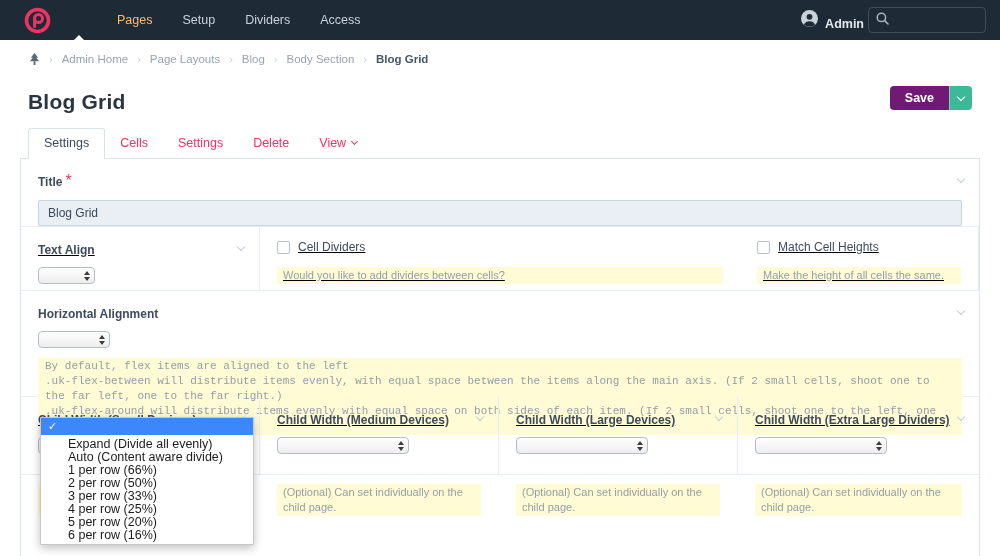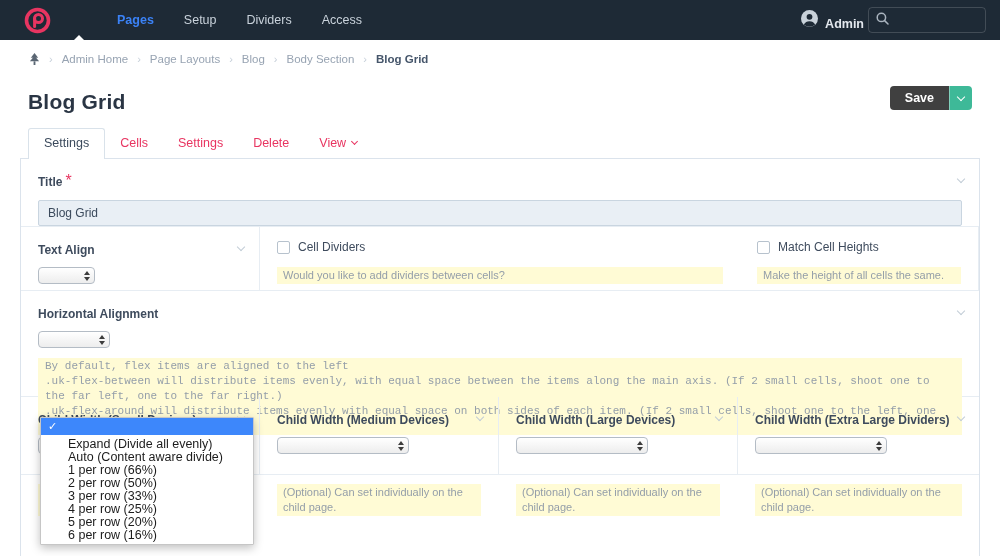--- a/index.html
+++ b/index.html
@@ -4,42 +4,42 @@
 <style>
   * { box-sizing: border-box; margin: 0; padding: 0; }
   html,body { width:1000px; height:556px; overflow:hidden; }
   body { font-family:"Liberation Sans", sans-serif; background:#fff; position:relative; }
 
   
   .navbar { height:40px; background:#1e2a36; display:flex; align-items:center; padding:0 14px; position:relative; }
   .logo { width:27px; height:27px; margin-left:10px; flex:0 0 auto; }
   .nav-items { display:flex; align-items:center; margin-left:26px; gap:30px; }
   .nav-item { font-size:12.5px; color:#c9d2db; cursor:pointer; }
-  .nav-item.active { color:#3b82f6; font-weight:bold; position:relative;padding-left:40px; }
+  .nav-item.active { color:#fdba74; font-weight:normal; position:relative;padding-left:40px; }
   .nav-notch { position:absolute; bottom:0; left:74px; width:0; height:0;
     border-left:5px solid transparent; border-right:5px solid transparent; border-bottom:5px solid #fff; }
   .nav-right { margin-left:auto; display:flex; align-items:center; }
   .user { display:flex; align-items:flex-end; gap:7px; margin-right:4px; }
   .user-label { font-size:12.5px; font-weight:bold; color:#e3e8ee; }
   .searchbox { width:118px; height:26px; border:1px solid rgba(255,255,255,0.16); border-radius:4px;
     display:flex; align-items:center; padding:0 7px; }
   .searchbox input { background:transparent; border:none; outline:none; color:#dfe5eb; font-size:12px; width:86px; margin-left:6px; }
 
   
   .breadcrumbbar { height:38px; display:flex; align-items:center; padding-left:29px; font-size:11.5px; color:#97a3b2; }
   .crumb { cursor:pointer; }
   .crumb-sep { color:#c6cfd9; margin:0 9px; font-size:11px; }
   .crumb.current { color:#46566b; font-weight:bold; cursor:default; }
   .tree-icon { margin-right:0; display:inline-flex; }
 
   
   .pagehead { padding:12px 28px 0; position:relative; }
   .page-title { font-size:21px; font-weight:bold; color:#2a3544; letter-spacing:.2px; }
   .save-group { position:absolute; right:28px; top:8px; display:flex; height:24px; border-radius:4px; overflow:hidden; cursor:pointer; }
-  .save-main { background:#404040; color:#fff; font-size:12.5px; font-weight:bold; padding:5px 15px; }
+  .save-main { background:#701a75; color:#fff; font-size:12.5px; font-weight:bold; padding:5px 15px; }
   .save-caret { background:#3eb998; width:23px; border-left:1px solid rgba(255,255,255,0.35); display:flex; align-items:center; justify-content:center; }
 
   
   .tabs { display:flex; margin:14px 0 0 28px; position:relative; z-index:3; }
   .tab { font-size:12.5px; color:#e83561; padding:7px 15px 8px; cursor:pointer; display:flex; align-items:center; gap:6px; }
   .tab.active { color:#3b4a5c; background:#fff; border:1px solid #d9e2ea; border-bottom:none; border-radius:3px 3px 0 0; margin-bottom:-1px; padding-bottom:9px; }
 
   
   .panel { margin:0 20px; border:1px solid #dbe3ec; border-bottom:none; background:#fff; height:413px; overflow:hidden; position:relative; }
   .frow { border-bottom:1px solid #e7edf3; position:relative; }
@@ -47,21 +47,21 @@
   .flabel { font-size:12px; font-weight:bold; color:#3e4b5d; }
   .req { color:#e83561; margin-left:3px; }
   .chev { display:inline-block; width:6px; height:6px; border-right:1.4px solid #c2ccd6; border-bottom:1.4px solid #c2ccd6; transform:rotate(45deg); }
   .chev-abs { position:absolute; right:15px; top:17px; }
   .chev-pink { border-color:#e83561; width:5px; height:5px; margin-top:-3px; }
   .chev-save { border-color:#fff; width:6px; height:6px; margin-top:-3px; }
 
   .title-input { display:block; width:100%; height:26px; margin-top:10px; background:#e9eff5; border:1px solid #c9d5e0;
     border-radius:2px; font-size:12px; color:#3b4a5c; padding:0 9px; font-family:"Liberation Sans",sans-serif; }
 
-  .cols { display:flex; }
+  .cols { display:flex;text-decoration:underline; }
   .col-b { border-right:1px solid #e7edf3; }
   .w239 { width:239px; flex:0 0 auto; }
   .flex1 { flex:1; }
 
   .selectbox { position:relative; height:17px; border:1px solid #b4bcc5; border-radius:4px;
     background:linear-gradient(#ffffff,#ededed); margin-top:9px; cursor:pointer; }
   .stepper { position:absolute; right:4px; top:50%; transform:translateY(-50%); display:flex; flex-direction:column; gap:2px; }
   .tri-up { width:0; height:0; border-left:3px solid transparent; border-right:3px solid transparent; border-bottom:4px solid #3c3c3c; }
   .tri-down { width:0; height:0; border-left:3px solid transparent; border-right:3px solid transparent; border-top:4px solid #3c3c3c; }
   .w57 { width:57px; } .w72 { width:72px; } .w132 { width:132px; }

